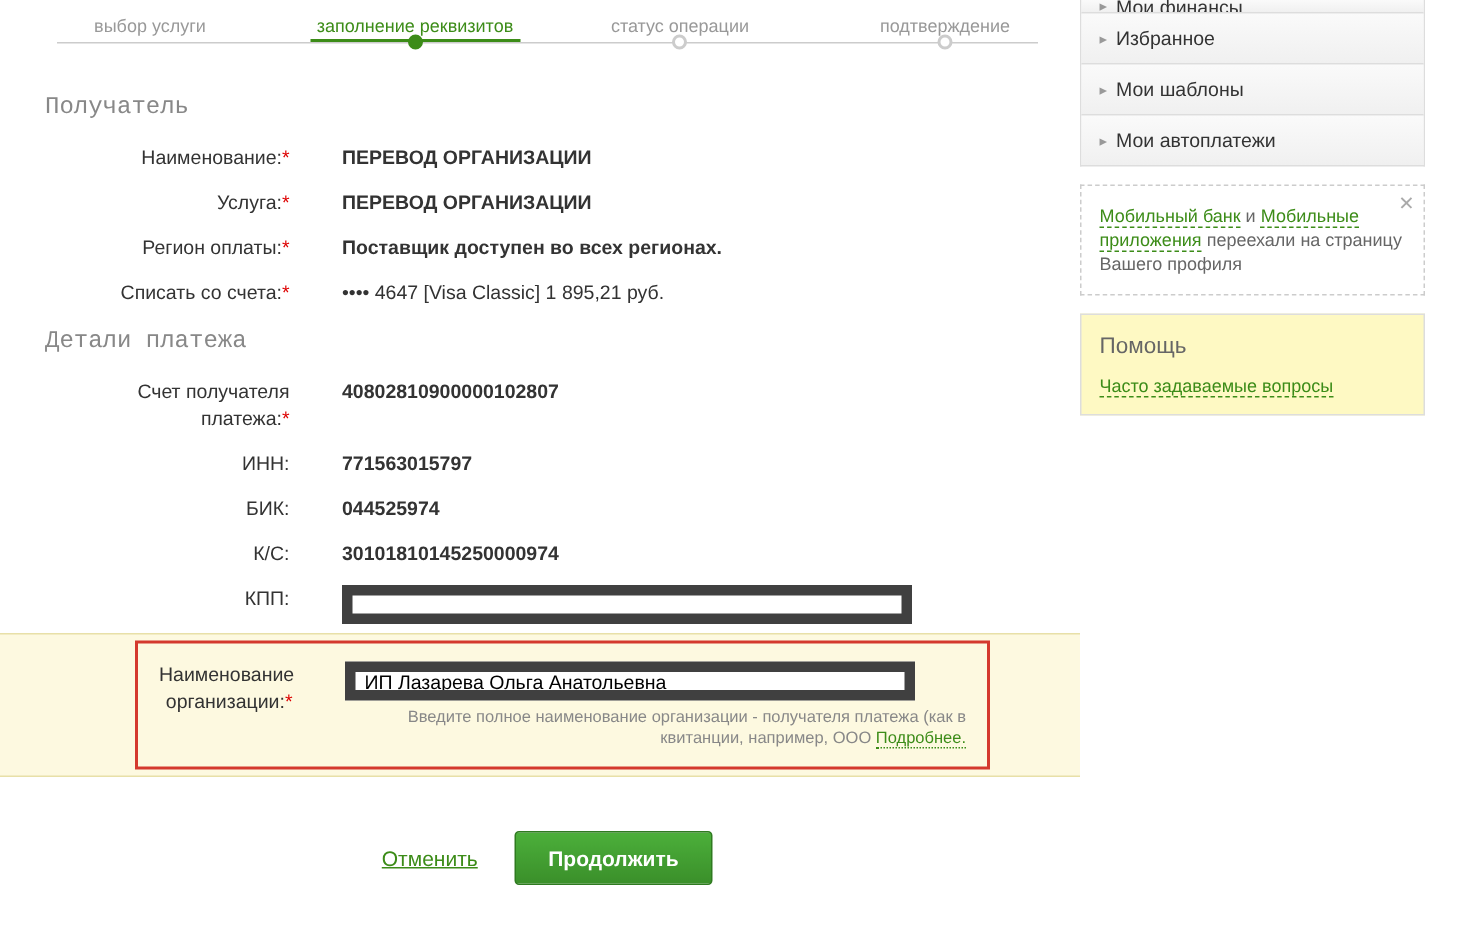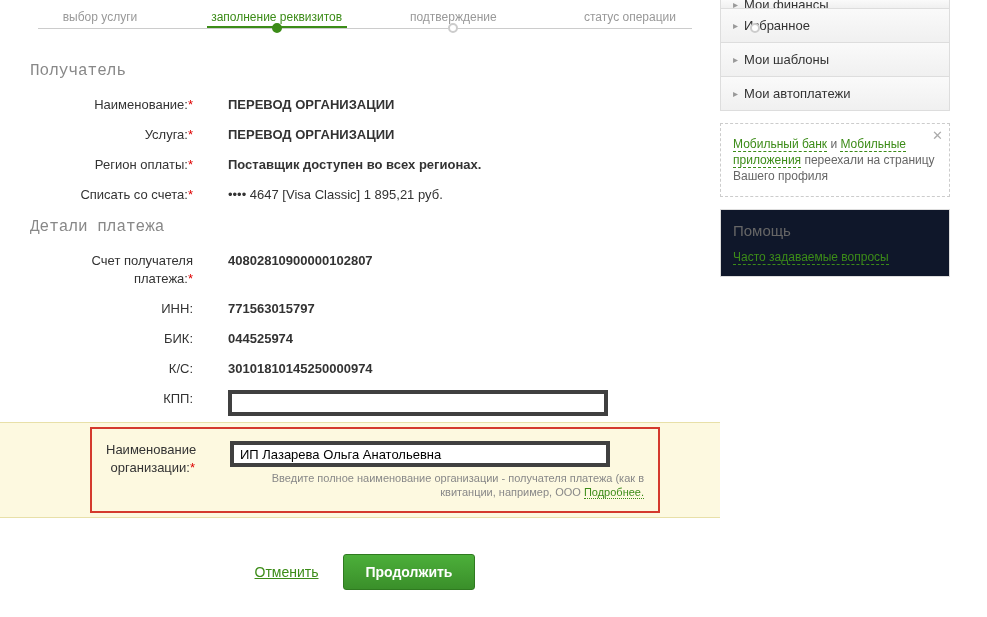--- a/index.html
+++ b/index.html
@@ -34,21 +34,21 @@
     .section-title { font-size: 16px; color: #888; margin: 8px 0 10px 0; font-weight: normal; font-family: Liberation Mono, monospace; }
 
     .form-row { display: flex; align-items: flex-start; padding: 6px 0; min-height: 28px; gap: 23px; }
     .form-label { width: 175px; text-align: right; padding-right: 12px; font-size: 13px; color: #333; line-height: 18px; }
     .form-label .req { color: #d00; }
     .form-value { flex: 1; font-size: 13px; color: #333; font-weight: bold; line-height: 18px; }
     .form-value.normal { font-weight: normal; }
 
     .form-input {
       width: 380px; height: 26px; padding: 3px 6px;
-      border: 4px solid #404040; font-size: 13px;
+      border: 7px solid #404040; font-size: 13px;
       font-family: inherit;
     }
 
     
     .highlight-wrap {
       margin-left: -30px; margin-right: -20px;
       background: #fdf9e0;
       border-top: 1px solid #e8e0a8;
       border-bottom: 1px solid #e8e0a8;
       padding: 4px 20px 4px 30px;
@@ -86,21 +86,21 @@
     .side-caret { color: #999; font-size: 10px; }
 
     .side-box {
       border: 1px dashed #ccc; padding: 12px; margin-bottom: 12px;
       font-size: 12px; color: #666; line-height: 16px; position: relative;
     }
     .side-box a { color: #3c8c18; border-bottom: 1px dashed #3c8c18; text-decoration: none; }
     .side-close { position: absolute; top: 4px; right: 6px; color: #aaa; font-size: 13px; cursor: pointer; }
 
     .help-box {
-      border: 1px solid #ddd; background: #0f172a;
+      border: 1px solid #ddd; background: #fef9c3;
       padding: 12px; font-size: 13px;
     }
     .help-title { font-size: 15px; color: #666; margin-bottom: 10px; }
     .help-box a { color: #3c8c18; border-bottom: 1px dashed #3c8c18; text-decoration: none; font-size: 12px; }
   </style>
 </head>
 <body>
 
 <div class="main">
   <div class="content">
@@ -111,26 +111,26 @@
         <div class="step">
           <span class="step-label">выбор услуги</span>
 
         </div>
         <div class="step active">
           <span class="step-label">заполнение реквизитов</span>
           <span class="step-underline"></span>
           <span class="step-dot" style="left:50%;margin-left:-5px;"></span>
         </div>
         <div class="step">
+          <span class="step-label">статус операции</span>
+          <span class="step-dot"></span>
+        </div>
+        <div class="step">
           <span class="step-label">подтверждение</span>
           <span class="step-dot" style="left:50%;margin-left:-5px;"></span>
-        </div>
-        <div class="step">
-          <span class="step-label">статус операции</span>
-          <span class="step-dot"></span>
         </div>
       </div>
     </div>
 
     <h3 class="section-title">Получатель</h3>
 
     <div class="form-row">
       <div class="form-label"><span>Наименование:</span><span class="req">*</span></div>
       <div class="form-value">ПЕРЕВОД ОРГАНИЗАЦИИ</div>
     </div>

